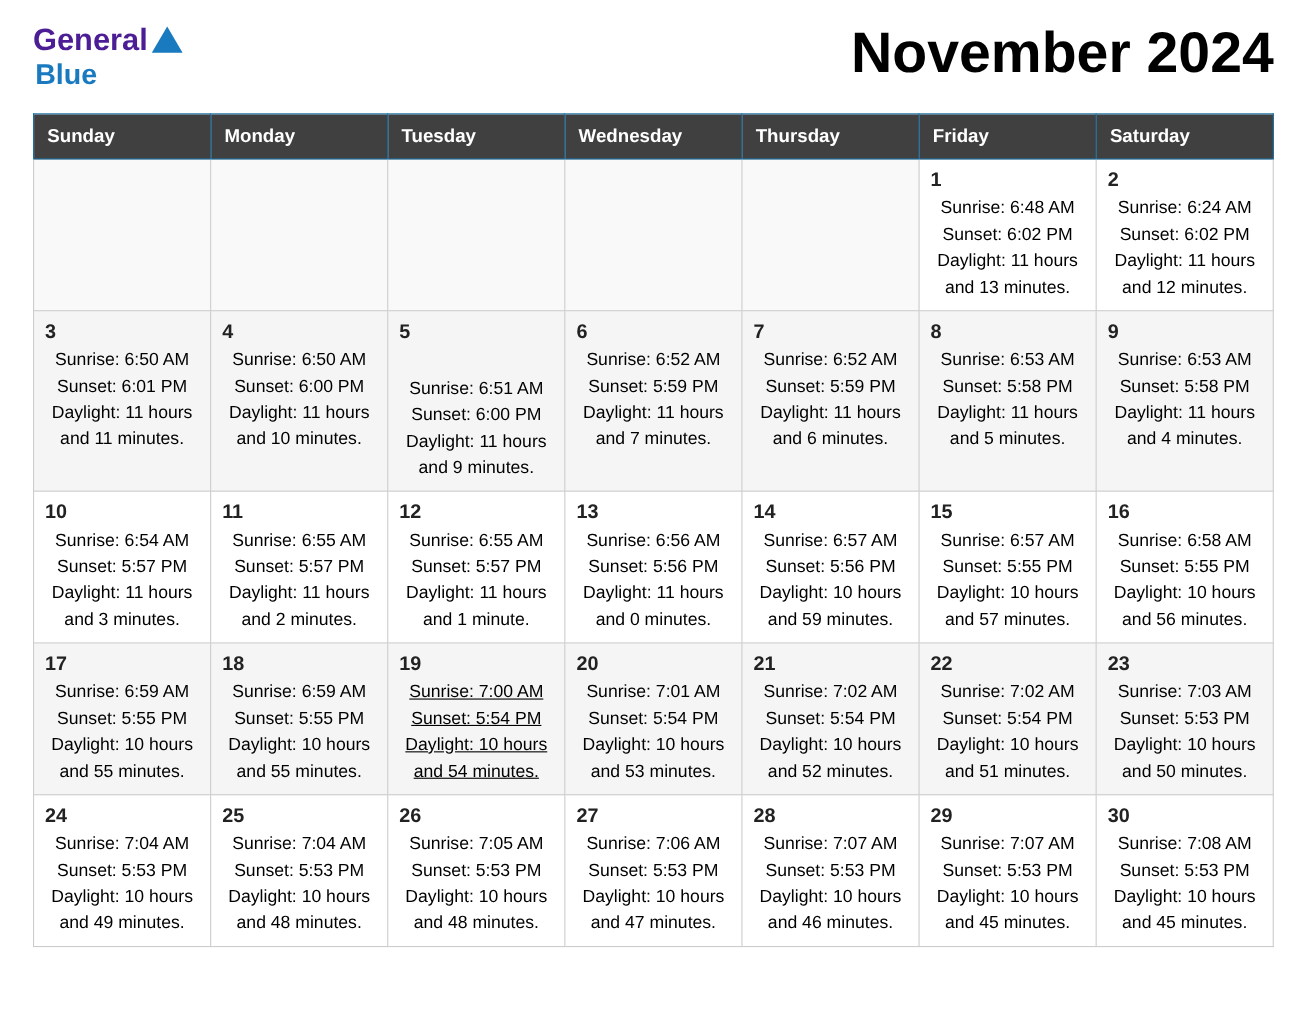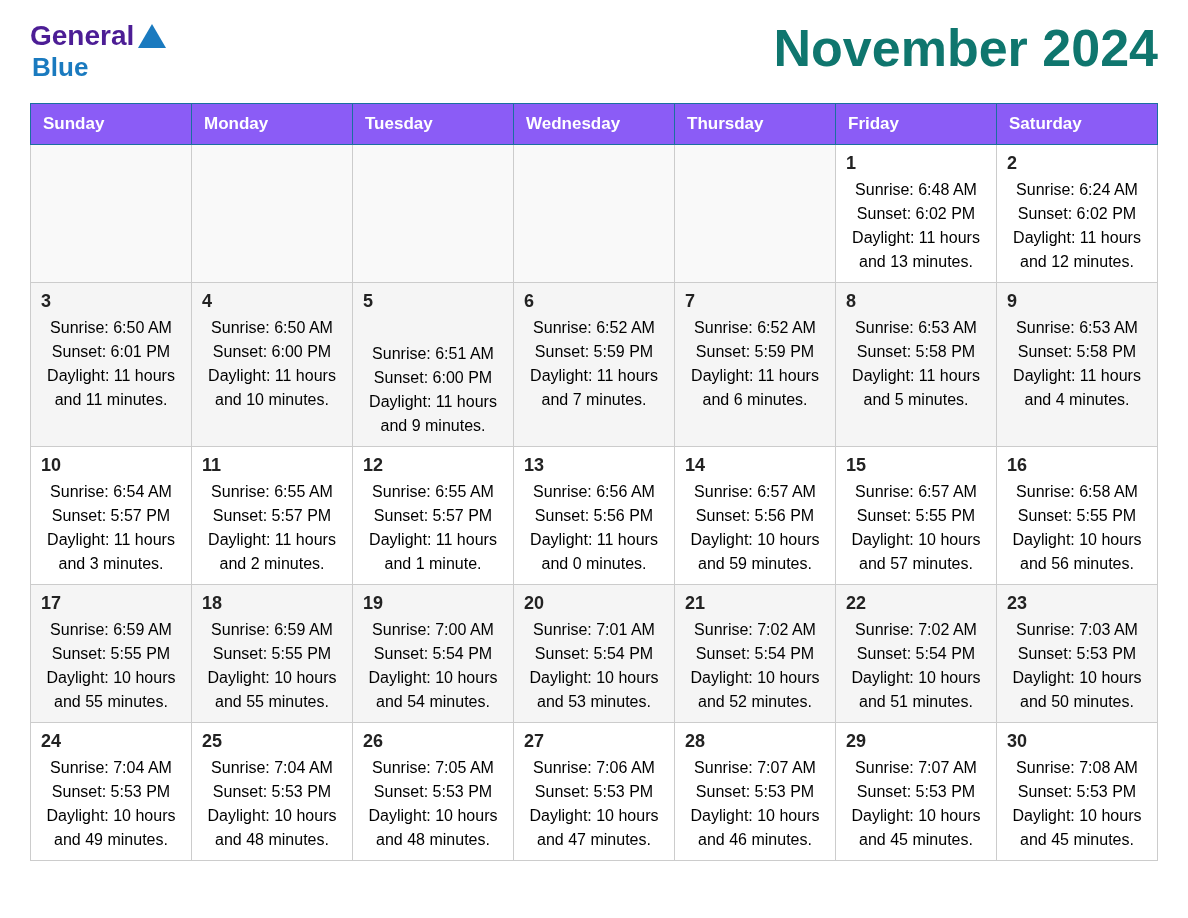--- a/index.html
+++ b/index.html
@@ -48,34 +48,34 @@
     .logo-top-row {
       display: flex;
       align-items: center;
     }
     .title-block {
       text-align: right;
     }
     .month-title {
       font-size: 52px;
       font-weight: bold;
-      color: #0f766e;
+      color: #000000;
       line-height: 1.1;
     }
     .location-title {
       font-size: 22px;
       color: #444;
       margin-top: 4px;
     }
     table {
       width: 100%;
       border-collapse: collapse;
     }
     th {
-      background-color: #8b5cf6;
+      background-color: #404040;
       color: white;
       font-size: 17px;
       font-weight: bold;
       padding: 10px 12px;
       text-align: left;
       border: 1px solid #1a6fa0;
     }
     td {
       border: 1px solid #ccc;
       vertical-align: top;
@@ -271,21 +271,21 @@
         </td>
         <td>
           <span class="day-number">18</span>
           <div class="day-info" style="white-space: pre-line;">Sunrise: 6:59 AM
 Sunset: 5:55 PM
 Daylight: 10 hours
 and 55 minutes.</div>
         </td>
         <td>
           <span class="day-number">19</span>
-          <div class="day-info" style="white-space: pre-line;">Sunrise: 7:00 AM
+          <div class="day-info" style="white-space: pre-line; text-decoration: underline;">Sunrise: 7:00 AM
 Sunset: 5:54 PM
 Daylight: 10 hours
 and 54 minutes.</div>
         </td>
         <td>
           <span class="day-number">20</span>
           <div class="day-info" style="white-space: pre-line;">Sunrise: 7:01 AM
 Sunset: 5:54 PM
 Daylight: 10 hours
 and 53 minutes.</div>

